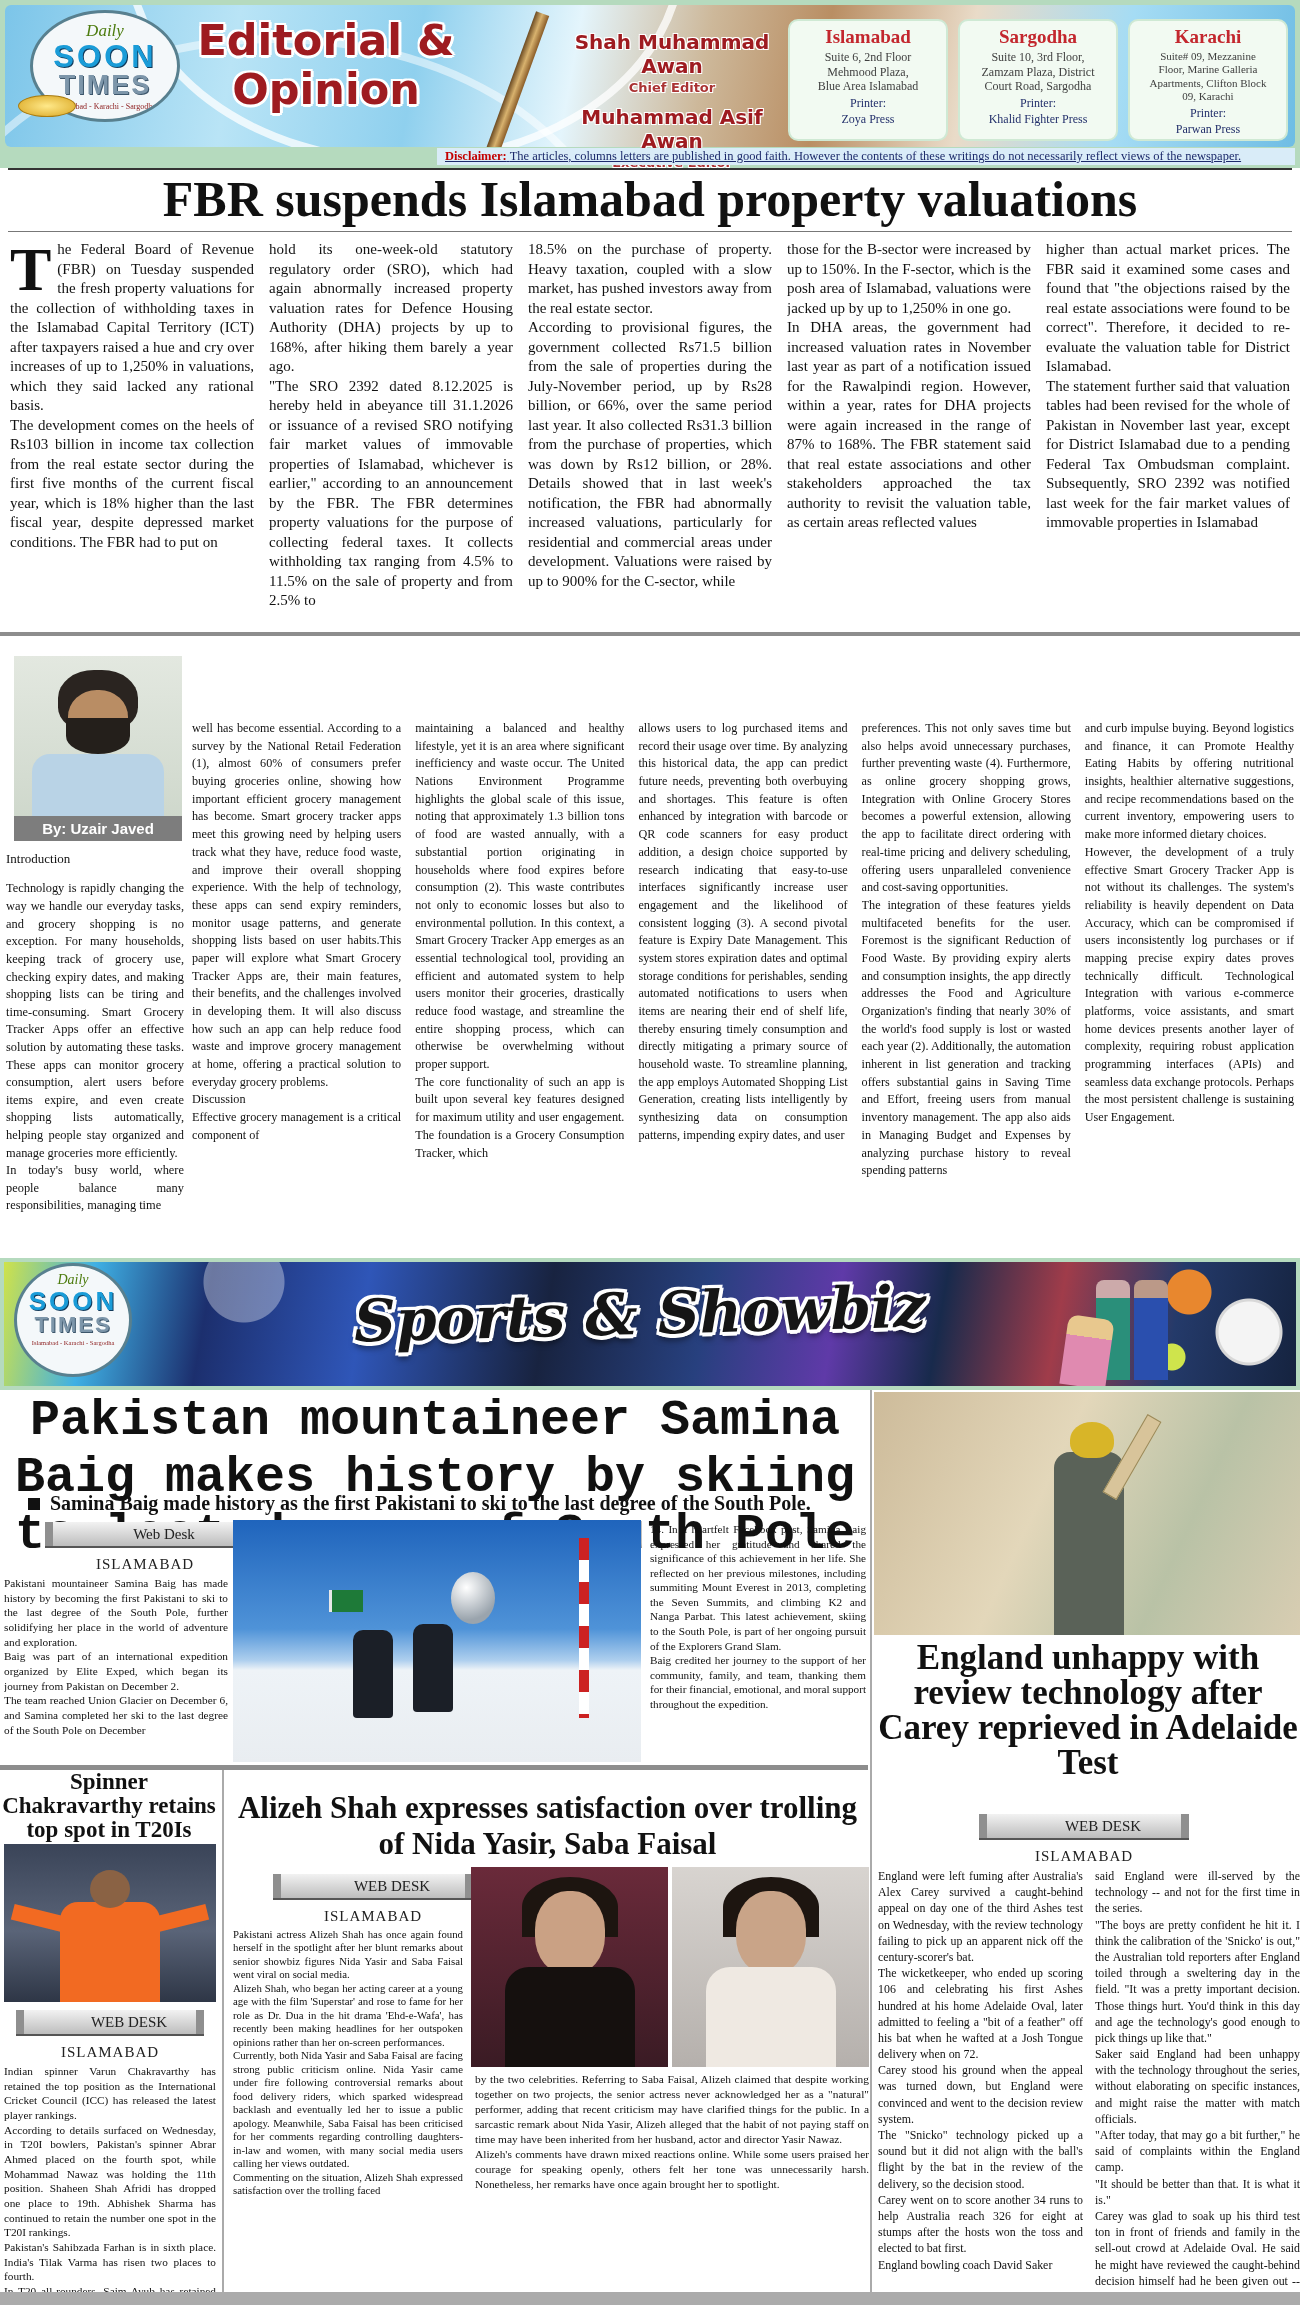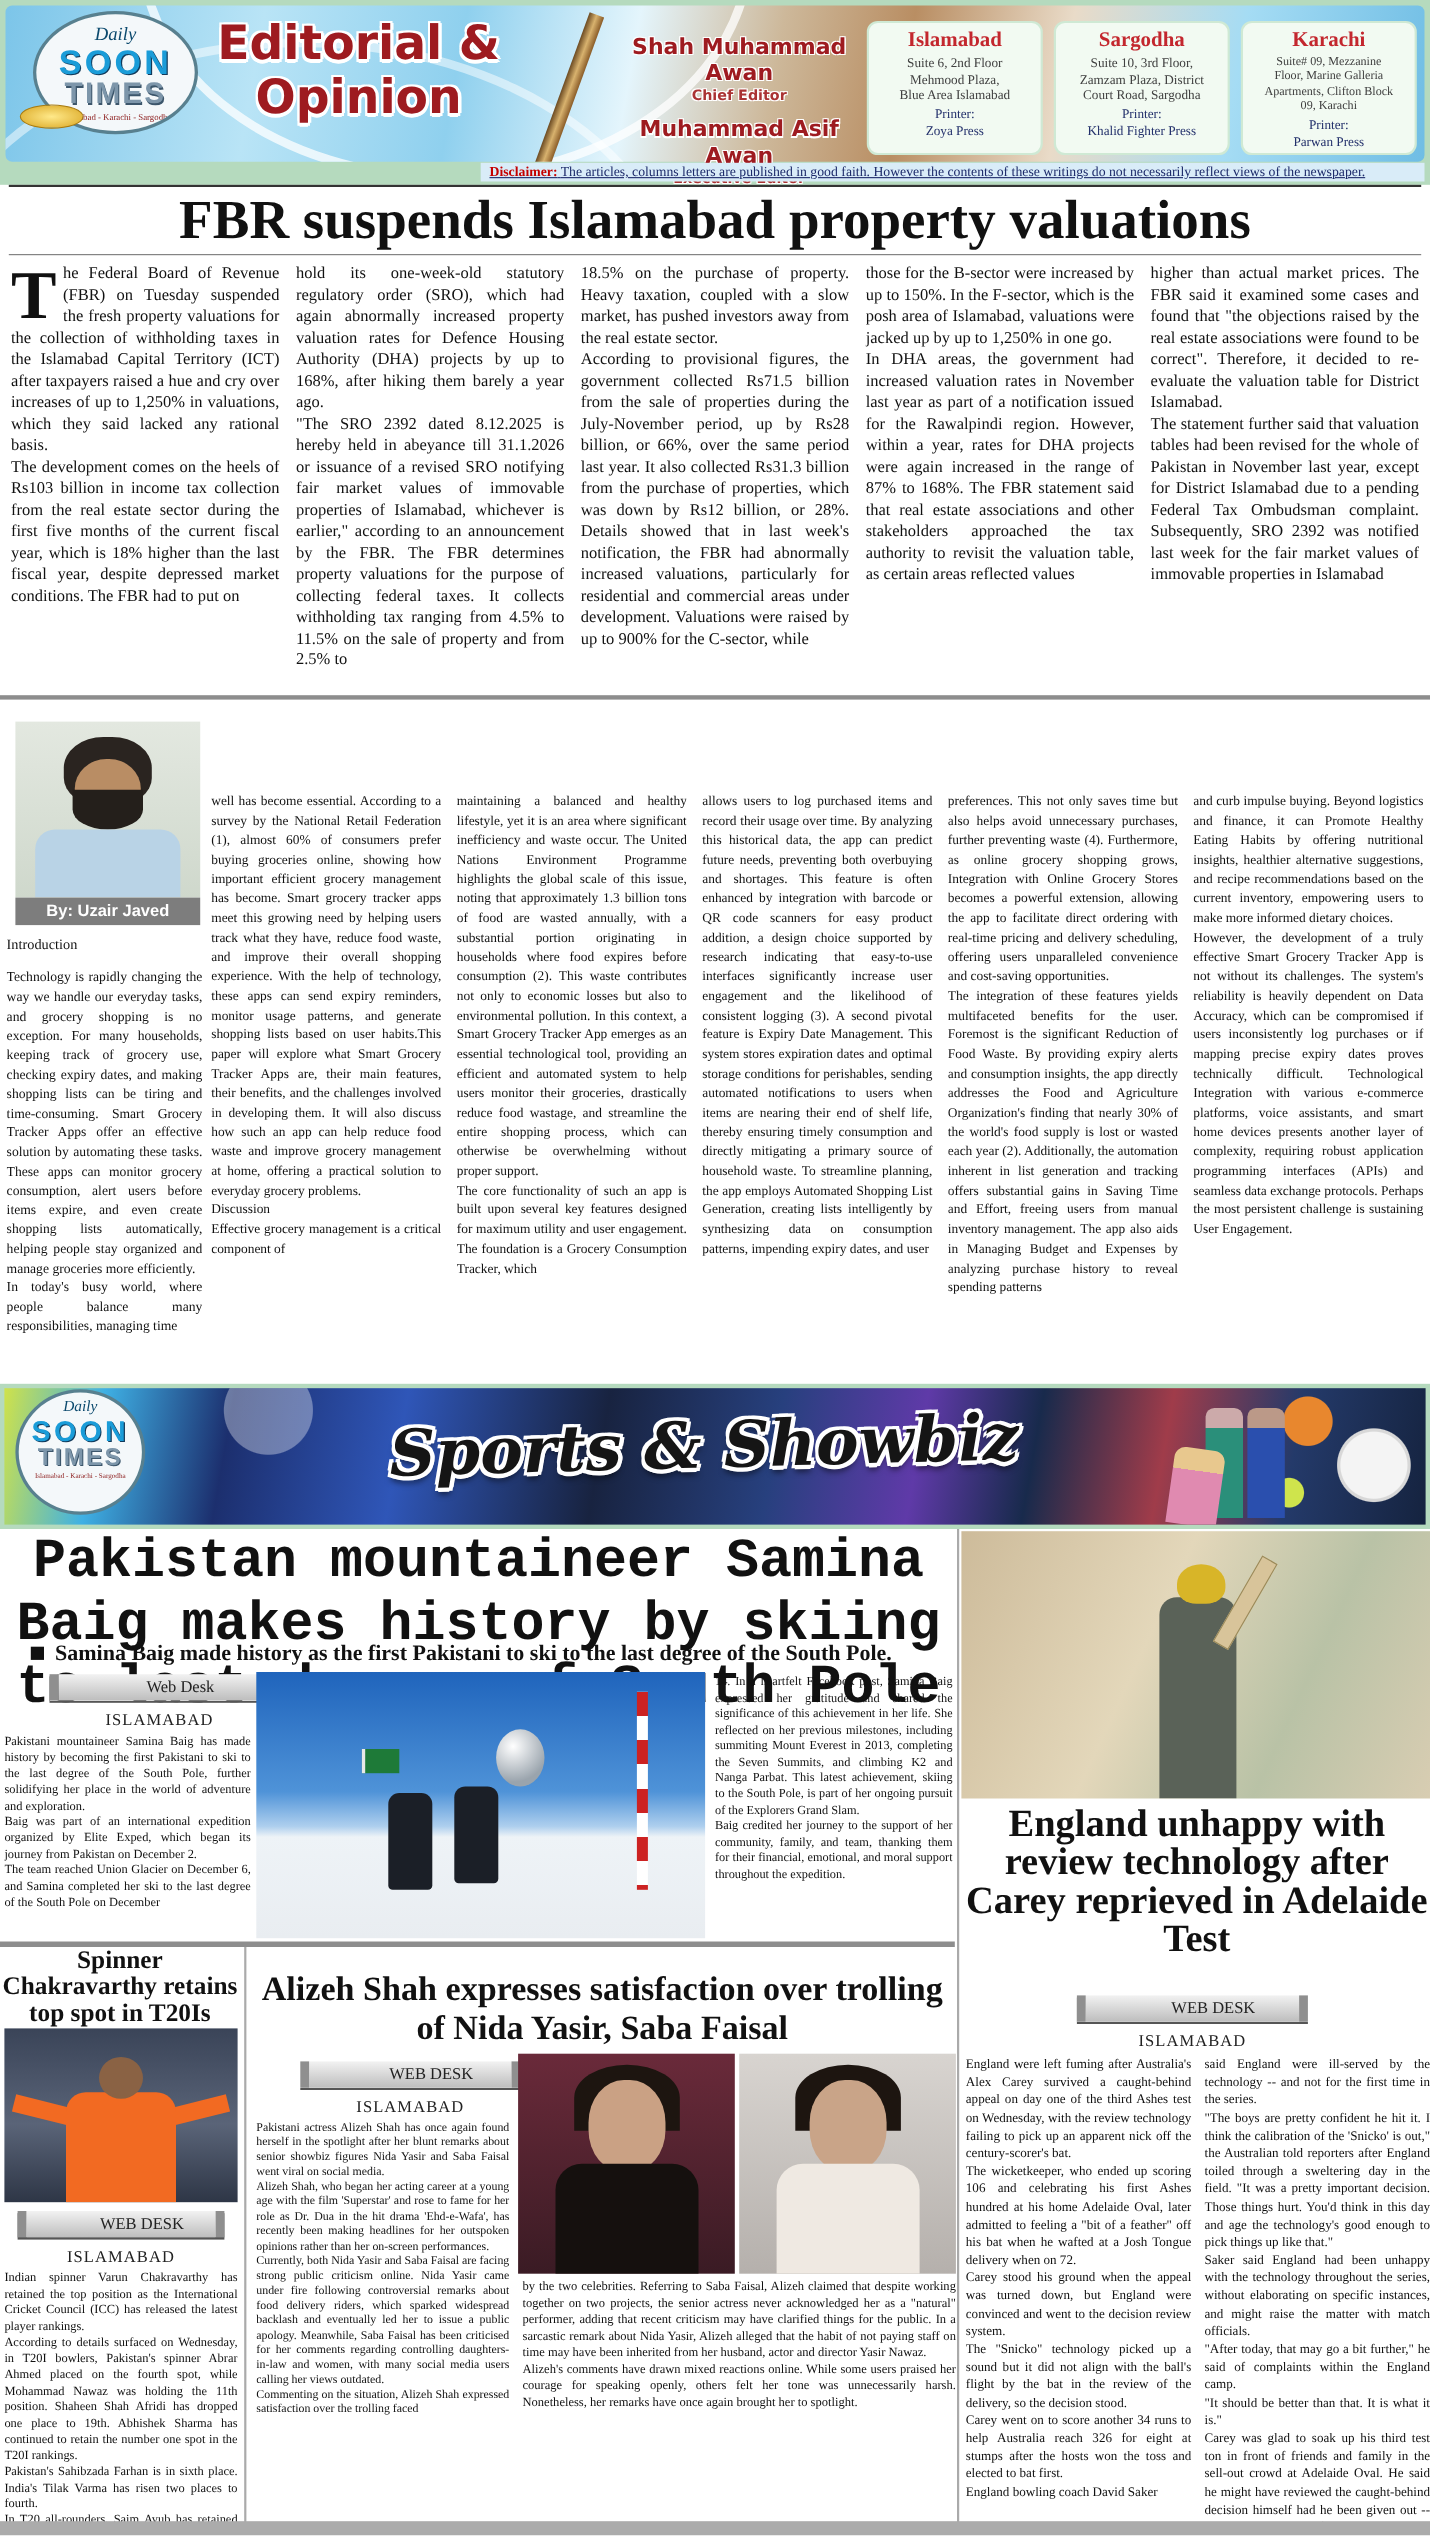--- a/index.html
+++ b/index.html
@@ -15,21 +15,21 @@
     background:linear-gradient(100deg,#7cc5e9 0%,#b9e4f6 18%,#8fd0ee 32%,#e4f5fc 44%,#cdb89a 54%,#b98e63 63%,#e9dbc8 74%,#a5dcf4 86%,#6fbde4 100%);
   }
   .swoosh { position:absolute; border:8px solid rgba(255,255,255,.75); border-radius:50%; }
   .sw1 { width:560px; height:420px; left:120px; top:-260px; }
   .sw2 { width:700px; height:500px; left:-80px; top:30px; border-color:rgba(255,255,255,.5); }
   .pen { position:absolute; left:505px; top:4px; width:14px; height:150px; background:linear-gradient(90deg,#6b4a22,#d8b26e,#8a5c28); transform:rotate(20deg); }
   .pen:after { content:""; position:absolute; left:-3px; bottom:-16px; border-left:10px solid transparent; border-right:10px solid transparent; border-top:20px solid #2c2c2c; }
 
   .logo-circle { background:#f4f8fa; border:3px solid #58808f; border-radius:50%; text-align:center; overflow:hidden; }
   .logo-main { left:30px; top:10px; width:150px; height:112px; padding-top:8px; }
-  .logo-daily { font-style:italic; font-size:17px; color:#0c4a6e; }
+  .logo-daily { font-style:italic; font-size:17px; color:#4d7c0f; }
   .logo-soon { font-family:"Liberation Sans",sans-serif; font-weight:bold; font-size:31px; letter-spacing:3px; color:#1a9cd8; text-shadow:1px 1px 0 #123a5a; line-height:1.0; }
   .logo-times { font-family:"Liberation Sans",sans-serif; font-weight:bold; font-size:27px; letter-spacing:2px; color:#7d96aa; text-shadow:1px 1px 0 #3c566b; line-height:1.0; }
   .logo-cities { font-size:8px; color:#8c1d1d; margin-top:3px; }
   .logo-badge { position:absolute; left:18px; top:95px; width:58px; height:22px; background:radial-gradient(#ffe98a,#d9a520); border-radius:50%; border:1px solid #a87b10; }
 
   .ed-title { left:192px; top:16px; width:268px; text-align:center; font-family:"DejaVu Sans",sans-serif; font-weight:bold; font-size:43px; line-height:1.14; color:#9e1b20;
     text-shadow:-2px -2px 0 #fff,2px -2px 0 #fff,-2px 2px 0 #fff,2px 2px 0 #fff,0 3px 0 #fff,3px 0 0 #fff; }
   .editors { left:562px; top:30px; width:220px; text-align:center; font-family:"DejaVu Sans",sans-serif; }
   .ed-name { font-weight:bold; font-size:20px; color:#9e1b20; text-shadow:-1px -1px 0 #fff,1px -1px 0 #fff,-1px 1px 0 #fff,1px 1px 0 #fff; }
   .ed-role { font-weight:bold; font-size:13px; color:#a33; margin:2px 0 10px; text-shadow:-1px -1px 0 #fff,1px -1px 0 #fff,-1px 1px 0 #fff,1px 1px 0 #fff; }

